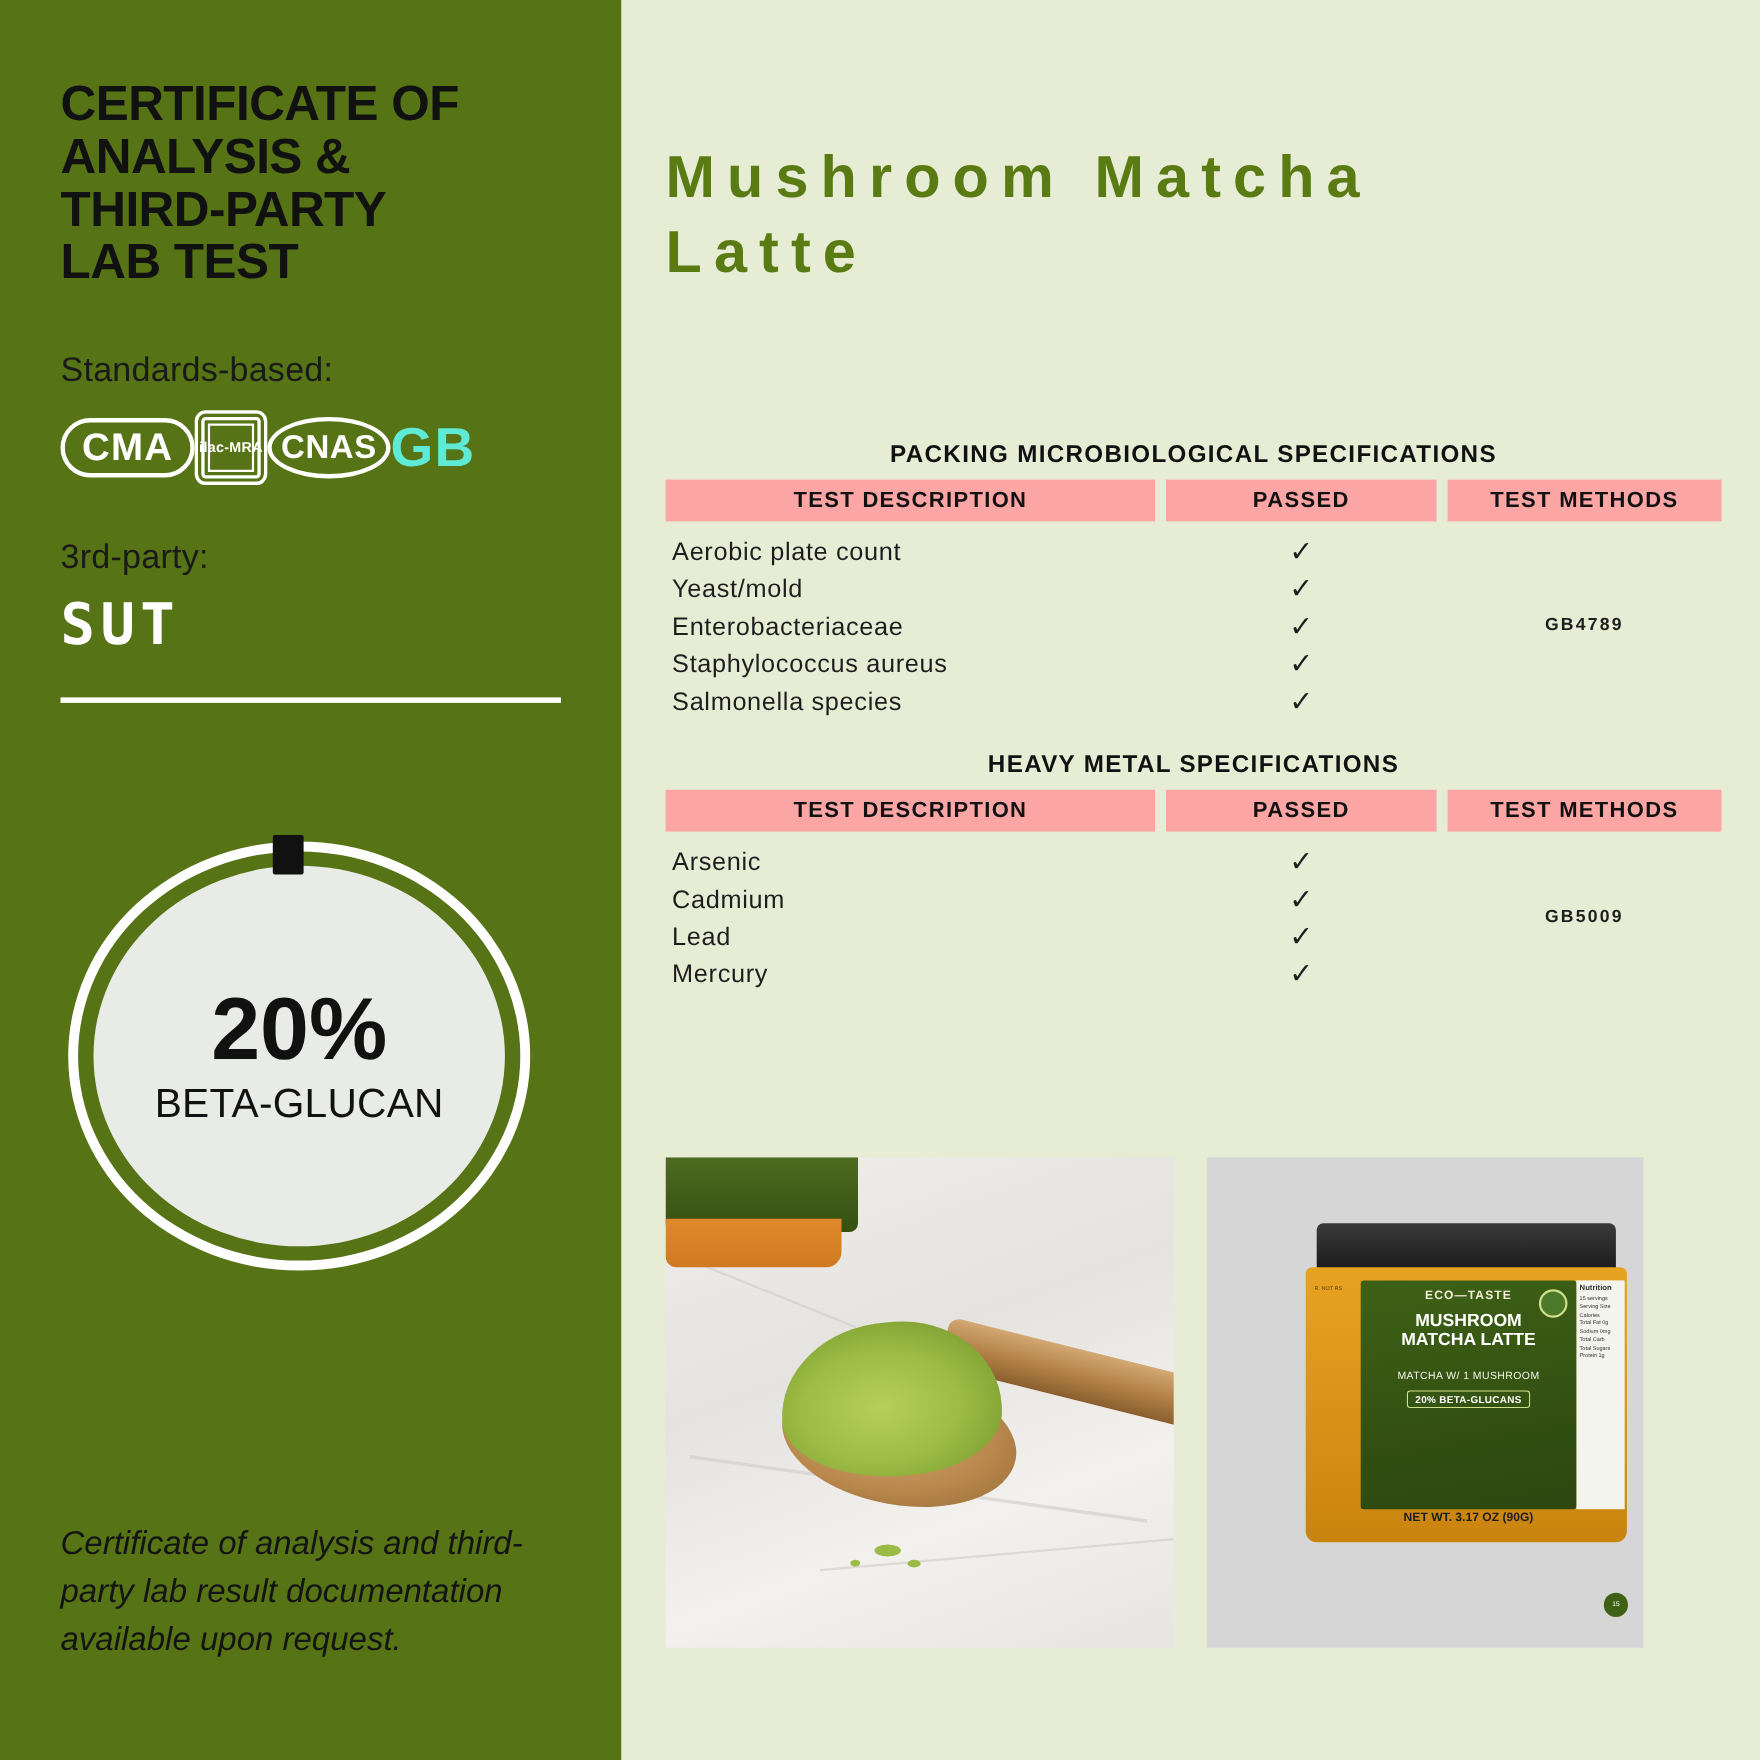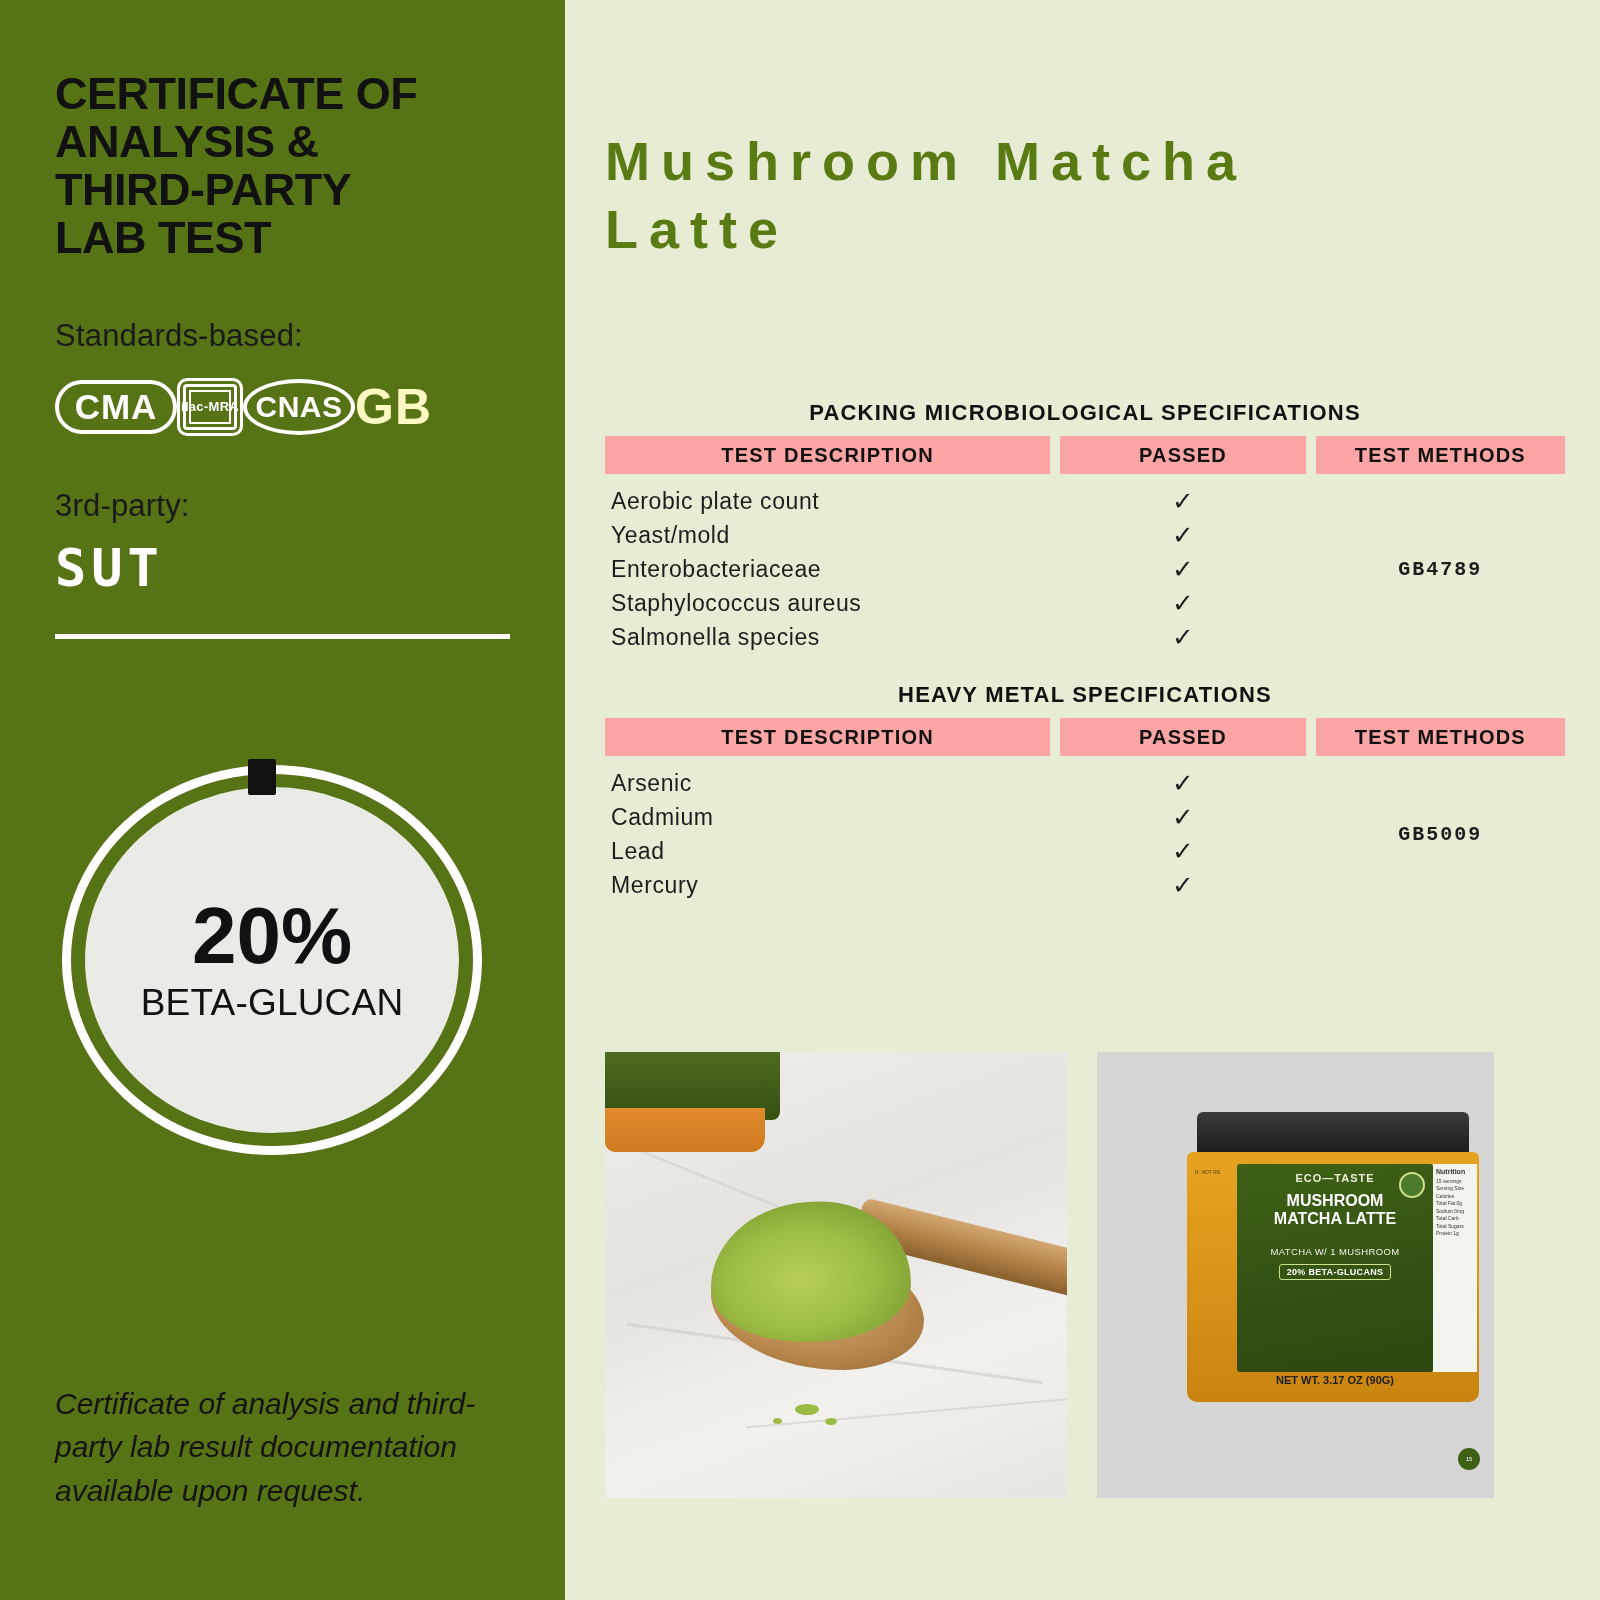--- a/index.html
+++ b/index.html
@@ -60,21 +60,21 @@
     font-weight: bold;
     font-size: 35px;
     display: flex;
     align-items: center;
     justify-content: center;
     letter-spacing: 1px;
     box-sizing: border-box;
   }
   .badge-ilac {
     width: 66px;
-    height: 58px;
+    height: 68px;
     position: relative;
     display: flex;
     align-items: center;
     justify-content: center;
   }
   .badge-ilac .rings {
     position: absolute;
     inset: 0;
     border: 3px solid #fff;
     border-radius: 10px;
@@ -95,21 +95,21 @@
     color: #fff;
     font-weight: bold;
     font-size: 30px;
     display: flex;
     align-items: center;
     justify-content: center;
     letter-spacing: 0.5px;
     box-sizing: border-box;
   }
   .badge-gb {
-    color: #fef9c3;
+    color: #5eead4;
     font-weight: bold;
     font-size: 50px;
     letter-spacing: 1px;
     line-height: 1;
   }
   .thirdparty-label {
     color: #1a1a1a;
     font-size: 31px;
     margin-top: 50px;
     letter-spacing: 0.2px;
@@ -275,23 +275,23 @@
     font-size: 26px;
     line-height: 34px;
     color: #1d1d1d;
     font-weight: 300;
   }
   .col-method {
     width: 252px;
     display: flex;
     align-items: center;
     justify-content: center;
-    font-family: Liberation Mono, monospace;
-    font-weight: bold;
-    font-size: 20px;
+    font-family: Liberation Sans, sans-serif;
+    font-weight: bold;
+    font-size: 16px;
     letter-spacing: 2px;
     color: #1d1d1d;
   }
 
   
   .photo {
     position: absolute;
     overflow: hidden;
   }
   .photo-spoon {

